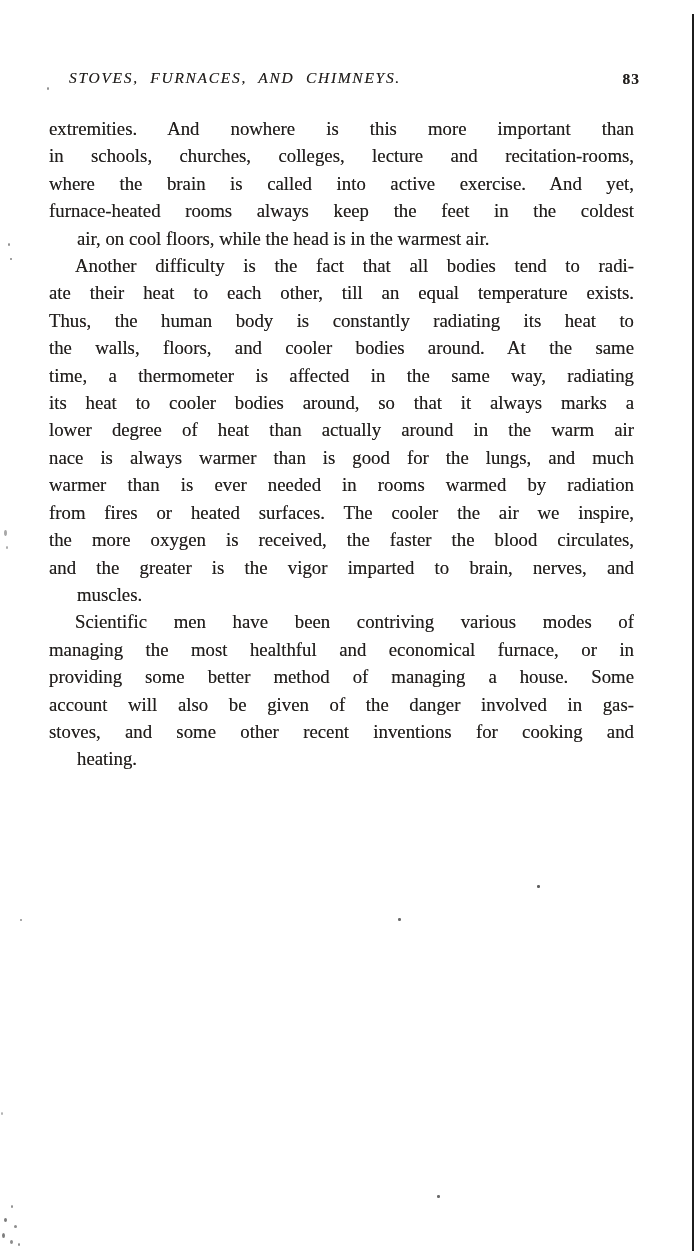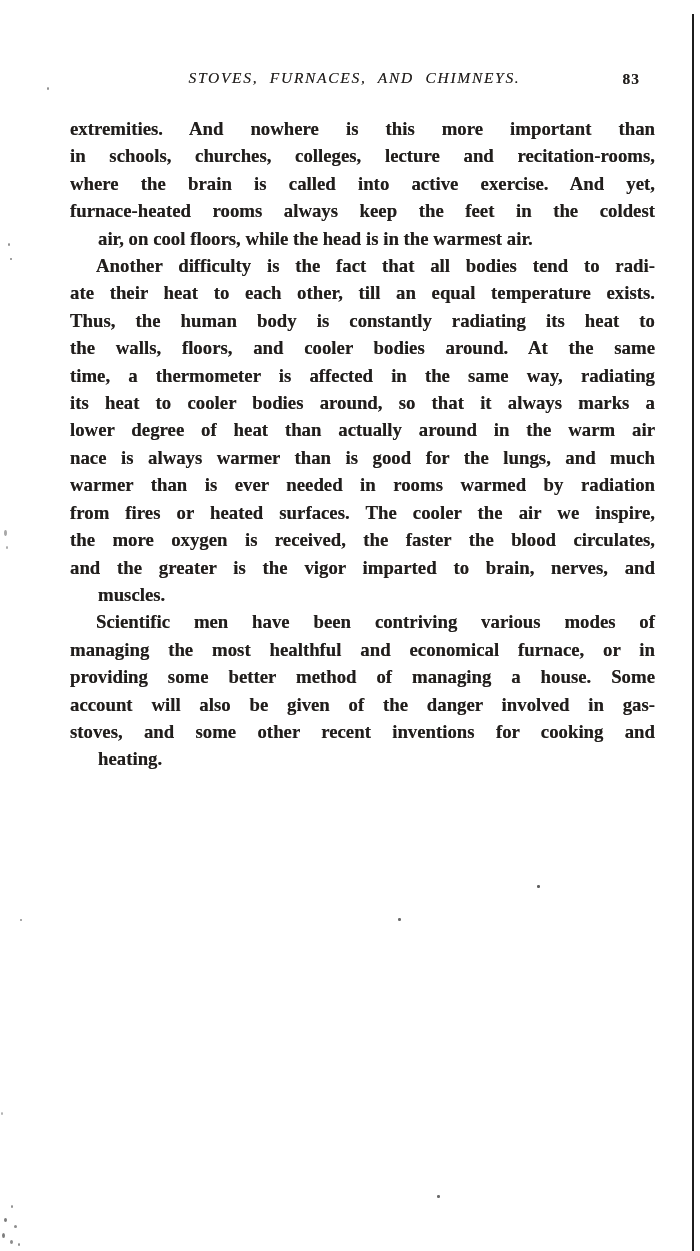--- a/index.html
+++ b/index.html
@@ -16,21 +16,21 @@
 
   
   .page-header {
     position: absolute;
     top: 69px;
     left: 55px;
     width: 585px;
     height: 24px;
   }
   .running-head {
-    text-align: center;
+    text-align: left;
     padding-left: 14px;
     font-style: italic;
     font-size: 15.5px;
     letter-spacing: 1.7px;
     word-spacing: 6px;
     text-shadow: 0 0 0.5px rgba(33,30,28,0.55);
     white-space: nowrap;
   }
   .page-number {
     position: absolute;
@@ -39,23 +39,22 @@
     font-size: 15.5px;
     letter-spacing: 1px;
     text-shadow: 0 0 0.5px rgba(33,30,28,0.55);
     font-weight: bold;
   }
 
   
   .text-block {
     position: absolute;
     top: 115px;
-    left: 70px;
+    left: 49px;
     width: 585px;
-    font-weight: bold;
   }
   .line {
     font-size: 18.8px;
     line-height: 27.4px;
     text-align: justify;
     text-align-last: justify;
     text-shadow: 0 0 0.55px rgba(33,30,28,0.6);
     white-space: normal;
   }
   .line.last { text-align-last: left; margin-left: 28px; }

